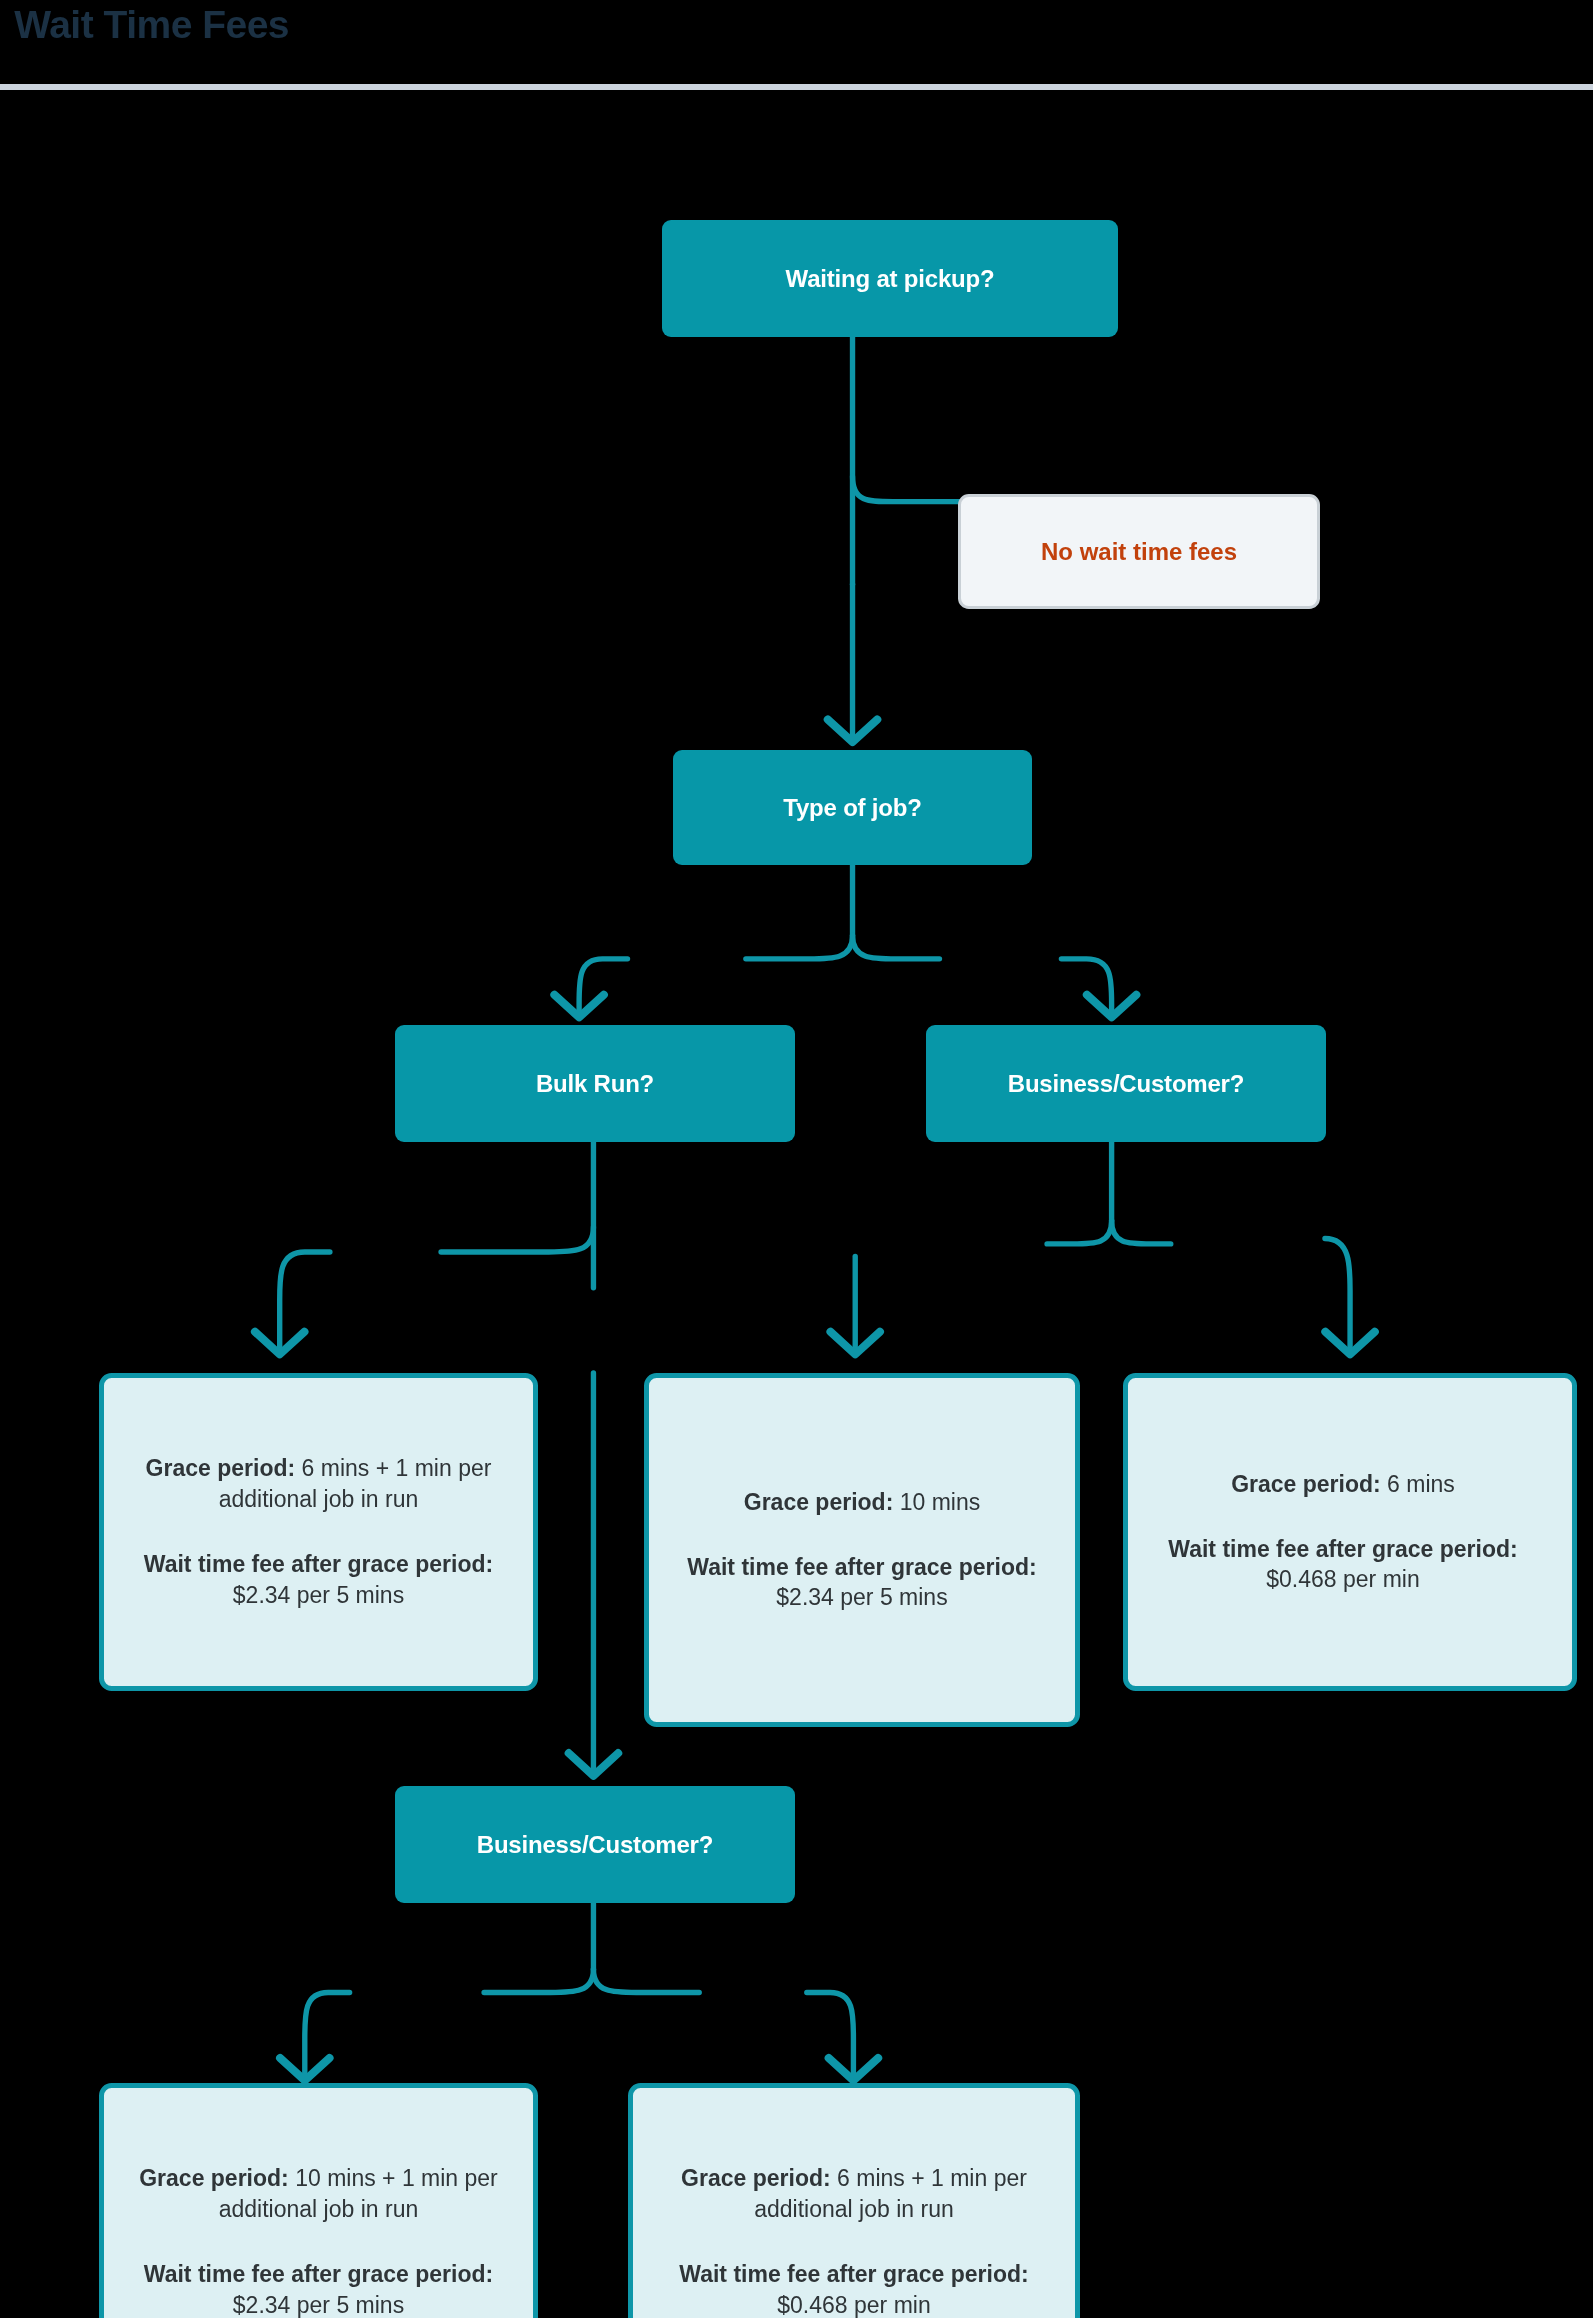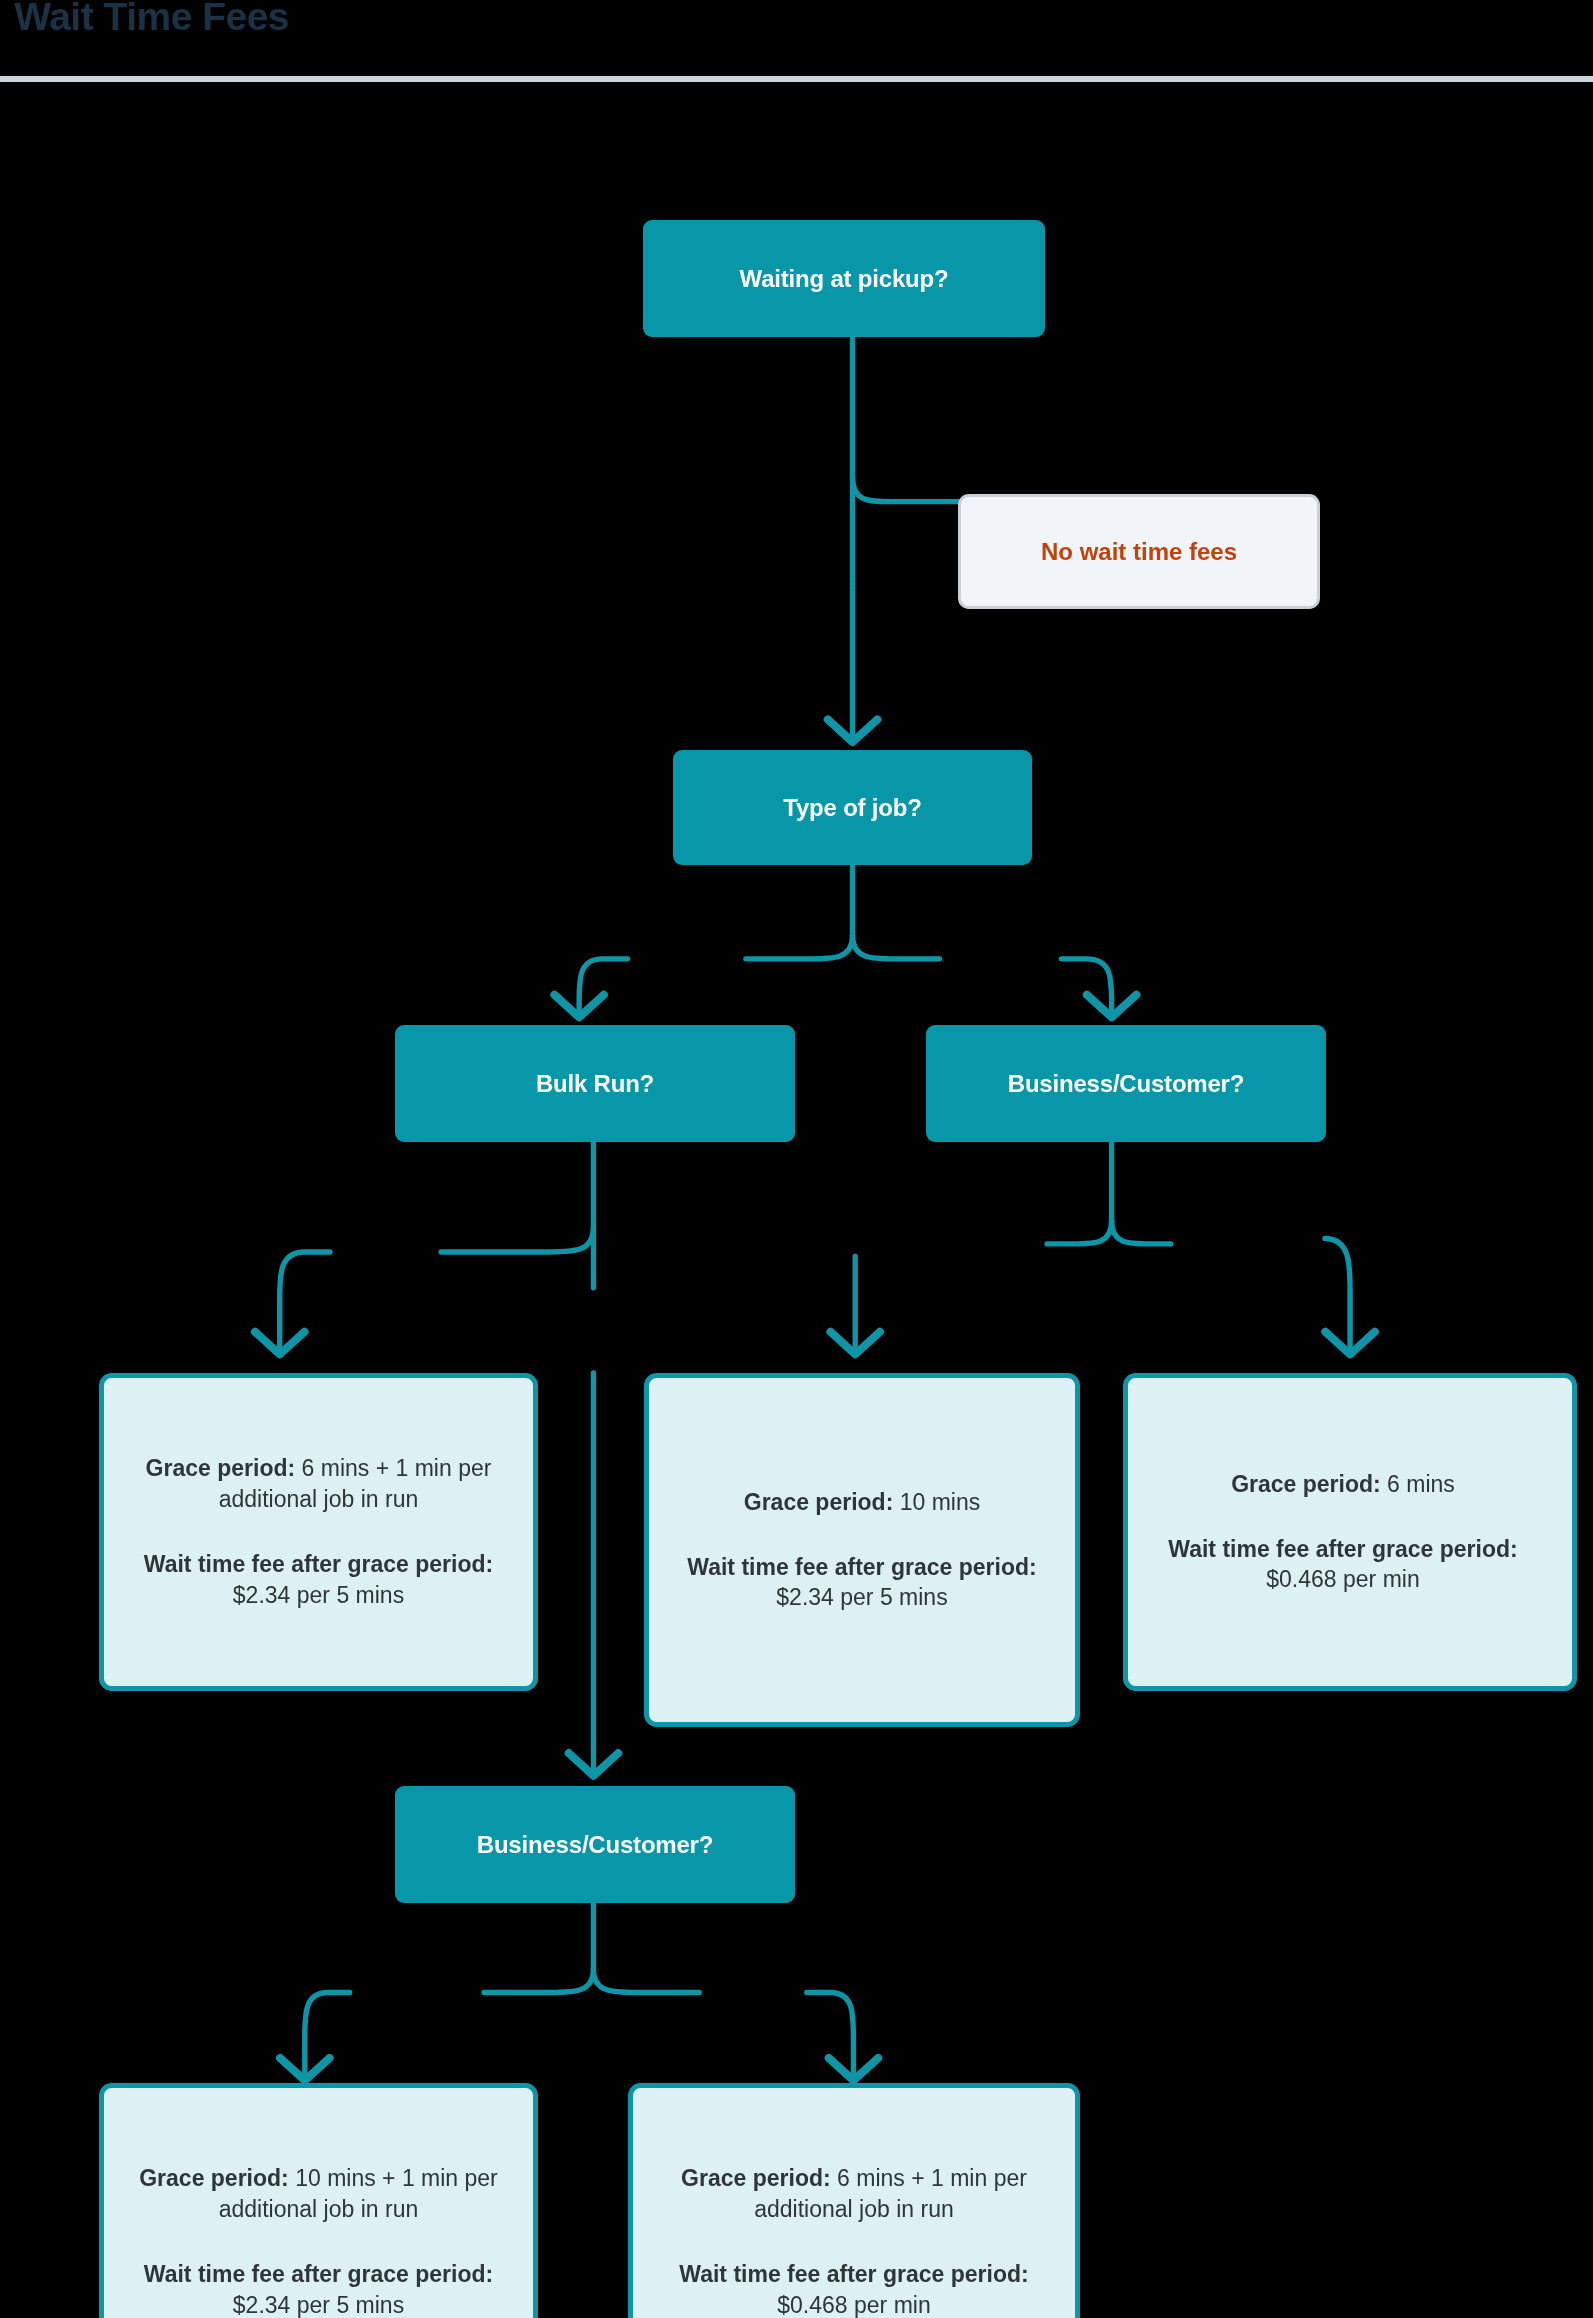--- a/index.html
+++ b/index.html
@@ -1,20 +1,20 @@
 <!DOCTYPE html>
 <html style="font-size:14.3px"><head>
 <meta charset="utf-8">
 <style>
   html,body{margin:0;padding:0;background:#000;}
   body{width:1593px;height:2319px;position:relative;overflow:hidden;
        font-family:"Liberation Sans",sans-serif;}
 
   
-  #header{position:absolute;left:0;top:4px;width:1593px;height:82px;text-align:right;}
+  #header{position:absolute;left:0;top:12px;width:1593px;height:82px;text-align:right;}
   #page-title{position:absolute;left:14.3px;top:-9px;font-size:39px;
       font-weight:bold;color:#1b3144;letter-spacing:-0.5px;white-space:nowrap;}
   #title-rule{position:absolute;left:0;top:72px;width:1593px;height:6.3px;
       background:#ccd4dd;}
 
   
   #canvas{position:absolute;left:0;top:82px;width:1593px;height:2236px;}
   #edges{position:absolute;left:0;top:0;width:1593px;height:2236px;}
 
   
@@ -83,21 +83,21 @@
       <path d="M662,2030 L662,2105"></path>
       <path d="M662,2105 C662,2131 640,2131 614,2131 L540,2131"></path>
       <path d="M662,2105 C662,2131 684,2131 710,2131 L780,2131"></path>
 
       <path d="M390,2131 L366,2131 C340,2131 340,2154 340,2182 L340,2228" marker-end="url(#ah)"></path>
 
       <path d="M900,2131 L926,2131 C952,2131 952,2154 952,2182 L952,2228" marker-end="url(#ah)"></path>
     </g>
   </svg>
 
-  <div class="node decision" style="left:643px;top:138px;width:402px;height:117px;">
+  <div class="node decision" style="left:662px;top:138px;width:456px;height:117px;">
     <span>Waiting at pickup?</span>
   </div>
 
   <div class="node terminal" style="left:958px;top:412px;width:362px;height:115px;">
     <span>No wait time fees</span>
   </div>
 
   <div class="node decision" style="left:395px;top:943px;width:400px;height:117px;">
     <span>Bulk Run?</span>
   </div>

